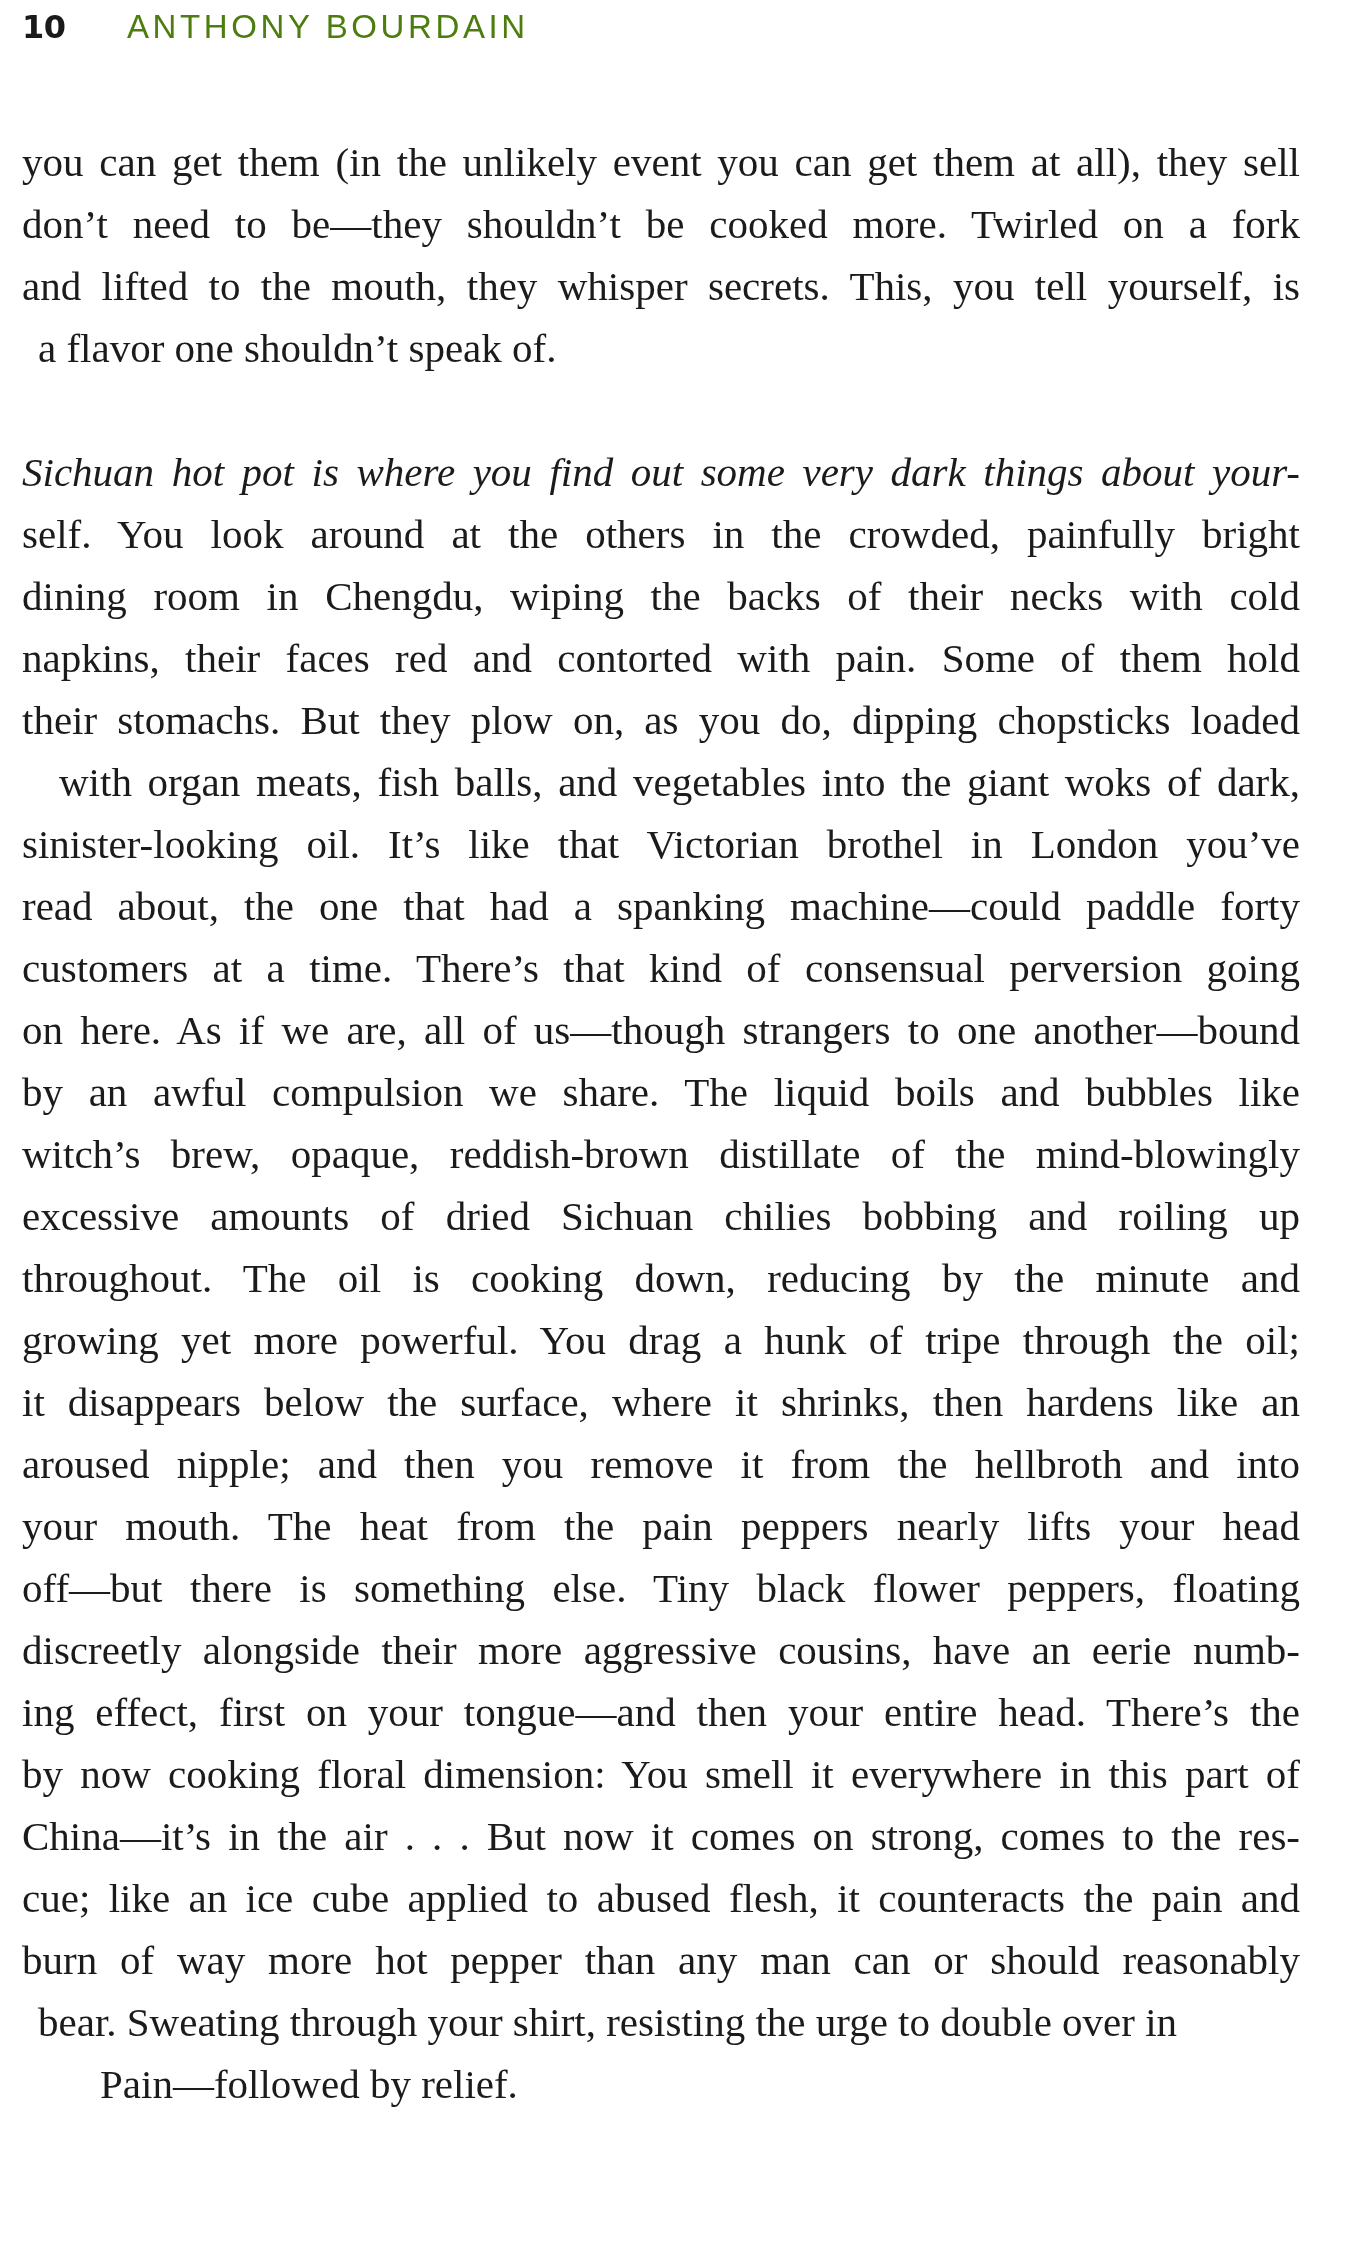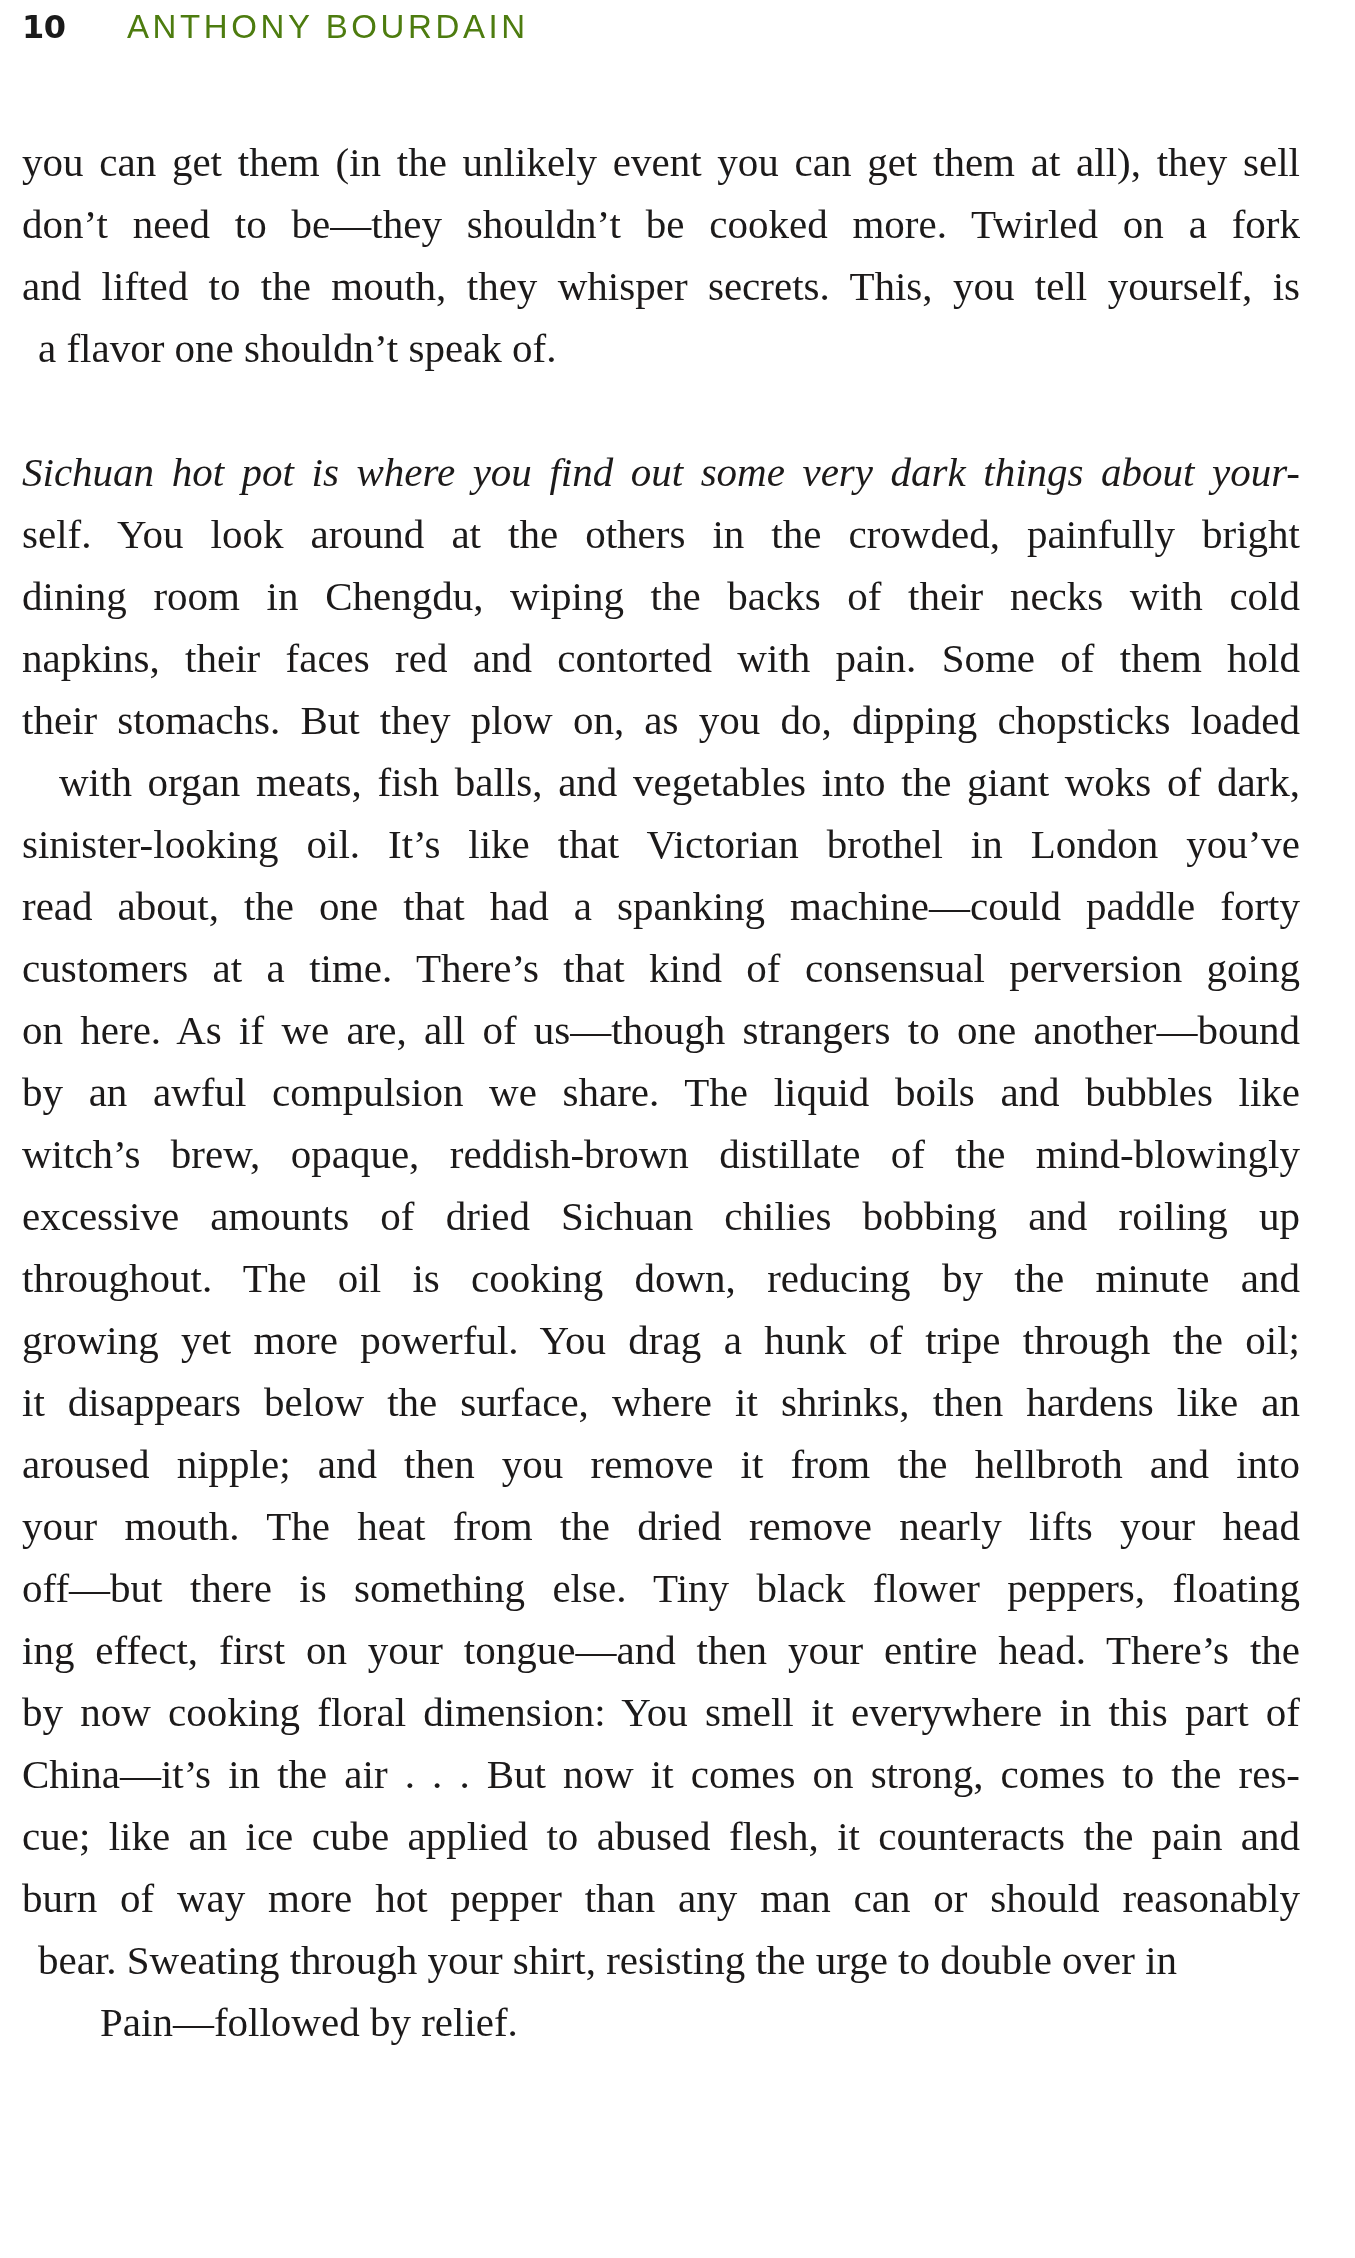--- a/index.html
+++ b/index.html
@@ -101,22 +101,23 @@
     <span class="line" style="white-space: nowrap;">read about, the one that had a spanking machine—could paddle forty</span>
     <span class="line" style="white-space: nowrap;">customers at a time. There’s that kind of consensual perversion going</span>
     <span class="line" style="white-space: nowrap;">on here. As if we are, all of us—though strangers to one another—bound</span>
     <span class="line" style="white-space: nowrap;">by an awful compulsion we share. The liquid boils and bubbles like</span>
     <span class="line" style="white-space: nowrap;">witch’s brew, opaque, reddish-brown distillate of the mind-blowingly</span>
     <span class="line" style="white-space: nowrap;">excessive amounts of dried Sichuan chilies bobbing and roiling up</span>
     <span class="line" style="white-space: nowrap;">throughout. The oil is cooking down, reducing by the minute and</span>
     <span class="line" style="white-space: nowrap;">growing yet more powerful. You drag a hunk of tripe through the oil;</span>
     <span class="line" style="white-space: nowrap;">it disappears below the surface, where it shrinks, then hardens like an</span>
     <span class="line" style="white-space: nowrap;">aroused nipple; and then you remove it from the hellbroth and into</span>
-    <span class="line" style="white-space: nowrap;">your mouth. The heat from the dried remove nearly lifts your head</span>
+    <span class="line" style="white-space: nowrap;">your mouth. The heat from the pain peppers nearly lifts your head</span>
     <span class="line" style="white-space: nowrap;">off—but there is something else. Tiny black flower peppers, floating</span>
+    <span class="line" style="white-space: nowrap;">discreetly alongside their more aggressive cousins, have an eerie numb-</span>
     <span class="line" style="white-space: nowrap;">ing effect, first on your tongue—and then your entire head. There’s the</span>
     <span class="line" style="white-space: nowrap;">by now cooking floral dimension: You smell it everywhere in this part of</span>
     <span class="line" style="white-space: nowrap;">China—it’s in the air . . . But now it comes on strong, comes to the res-</span>
     <span class="line" style="white-space: nowrap;">cue; like an ice cube applied to abused flesh, it counteracts the pain and</span>
     <span class="line" style="white-space: nowrap;">burn of way more hot pepper than any man can or should reasonably</span>
     <span class="line last" style="white-space: nowrap;">bear. Sweating through your shirt, resisting the urge to double over in</span>
   </div>
 
   <div>
     <span class="line indent" style="white-space: nowrap;">Pain—followed by relief.</span>

